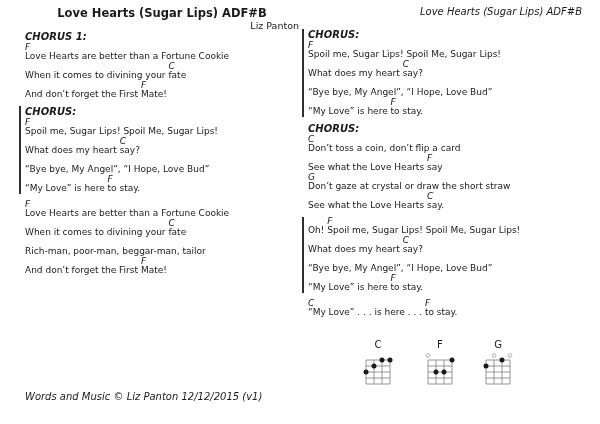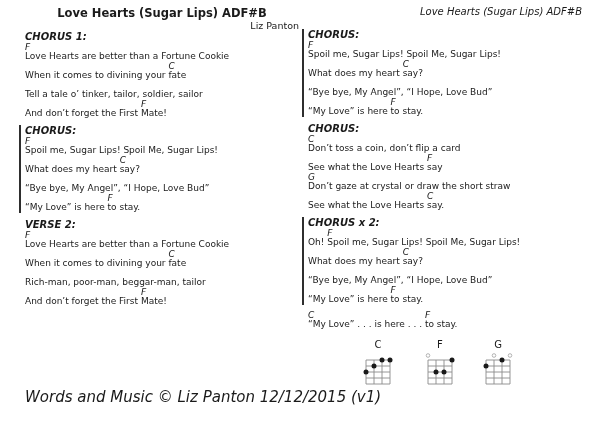--- a/index.html
+++ b/index.html
@@ -18,47 +18,45 @@
   .sec-header{font-weight:bold;font-style:italic;font-size:10px;line-height:12px;}
   .line{position:relative;padding-top:8px;height:11px;font-size:9px;line-height:11px;white-space:pre;}
   .seg{position:relative;display:inline-block;white-space:pre;}
   .chord{
     position:absolute;left:0;top:-8px;
     font-style:italic;font-size:9px;line-height:9px;color:#1a1a1a;white-space:nowrap;
   }
   .diagrams{position:absolute;left:308px;top:339px;width:274px;height:60px;}
   .diagram{position:absolute;top:0;width:34px;text-align:center;}
   .diagram-label{font-size:10px;line-height:12px;margin-bottom:1px;}
-  .footer{position:absolute;left:25px;top:391px;font-style:italic;font-size:15px;line-height:12px;white-space:nowrap;text-align:right;}
+  .footer{position:absolute;left:25px;top:391px;font-style:italic;font-size:10px;line-height:12px;white-space:nowrap;text-align:right;}
 </style>
 </head>
 <body>
 
 <div class="page">
 
   <div class="col col-left">
     <div class="title">Love Hearts (Sugar Lips) ADF#B</div>
     <div class="subtitle">Liz Panton</div>
     <div id="sections-left">
         <div class="section">
           <div class="sec-header">CHORUS 1:</div>
           <div class="line"><span class="seg"><span class="chord">F</span>Love Hearts are better than a Fortune Cookie</span></div>
           <div class="line"><span class="seg">When it comes to divining your </span><span class="seg"><span class="chord">C</span>fate</span></div>
-          <div class="line"><span class="seg">Tell a tale o’ tinker, tailor, soldier, sailor</span></div>
           <div class="line"><span class="seg">And don’t forget the First </span><span class="seg"><span class="chord">F</span>Mate!</span></div>
         </div>
         <div class="section barred">
           <div class="sec-header">CHORUS:</div>
           <div class="line"><span class="seg"><span class="chord">F</span>Spoil me, Sugar Lips! Spoil Me, Sugar Lips!</span></div>
           <div class="line"><span class="seg">What does my heart </span><span class="seg"><span class="chord">C</span>say?</span></div>
           <div class="line"><span class="seg">“Bye bye, My Angel”, “I Hope, Love Bud”</span></div>
           <div class="line"><span class="seg">“My Love” is here </span><span class="seg"><span class="chord">F</span>to stay.</span></div>
         </div>
         <div class="section">
-          <div class="sec-header">VERSE 2:</div>
           <div class="line"><span class="seg"><span class="chord">F</span>Love Hearts are better than a Fortune Cookie</span></div>
           <div class="line"><span class="seg">When it comes to divining your </span><span class="seg"><span class="chord">C</span>fate</span></div>
           <div class="line"><span class="seg">Rich-man, poor-man, beggar-man, tailor</span></div>
           <div class="line"><span class="seg">And don’t forget the First </span><span class="seg"><span class="chord">F</span>Mate!</span></div>
         </div>
       </div>
   </div>
 
   <div class="col col-right">
     <div class="right-header">Love Hearts (Sugar Lips) ADF#B</div>
@@ -71,21 +69,20 @@
           <div class="line"><span class="seg">“My Love” is here </span><span class="seg"><span class="chord">F</span>to stay.</span></div>
         </div>
         <div class="section">
           <div class="sec-header">CHORUS:</div>
           <div class="line"><span class="seg"><span class="chord">C</span>Don’t toss a coin, don’t flip a card</span></div>
           <div class="line"><span class="seg">See what the Love Hearts </span><span class="seg"><span class="chord">F</span>say</span></div>
           <div class="line"><span class="seg"><span class="chord">G</span>Don’t gaze at crystal or draw the short straw</span></div>
           <div class="line"><span class="seg">See what the Love Hearts </span><span class="seg"><span class="chord">C</span>say.</span></div>
         </div>
         <div class="section barred">
-          <div class="sec-header">CHORUS x 2:</div>
           <div class="line"><span class="seg">Oh! </span><span class="seg"><span class="chord">F</span>Spoil me, Sugar Lips! Spoil Me, Sugar Lips!</span></div>
           <div class="line"><span class="seg">What does my heart </span><span class="seg"><span class="chord">C</span>say?</span></div>
           <div class="line"><span class="seg">“Bye bye, My Angel”, “I Hope, Love Bud”</span></div>
           <div class="line"><span class="seg">“My Love” is here </span><span class="seg"><span class="chord">F</span>to stay.</span></div>
         </div>
         <div class="section">
           <div class="line"><span class="seg"><span class="chord">C</span>“My Love” . . . is here . . . </span><span class="seg"><span class="chord">F</span>to stay.</span></div>
         </div>
       </div>
   </div>

